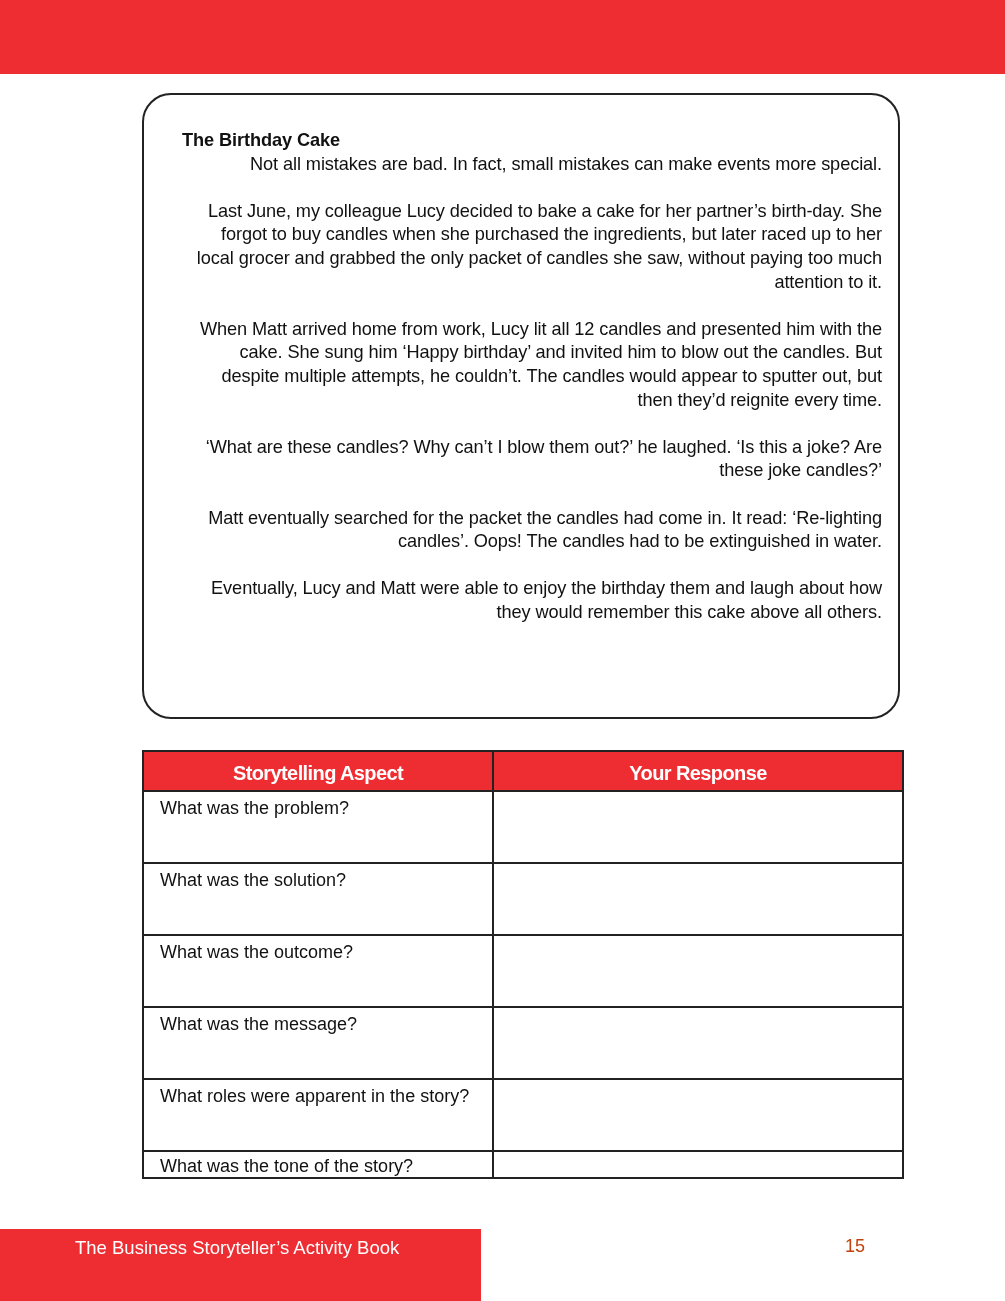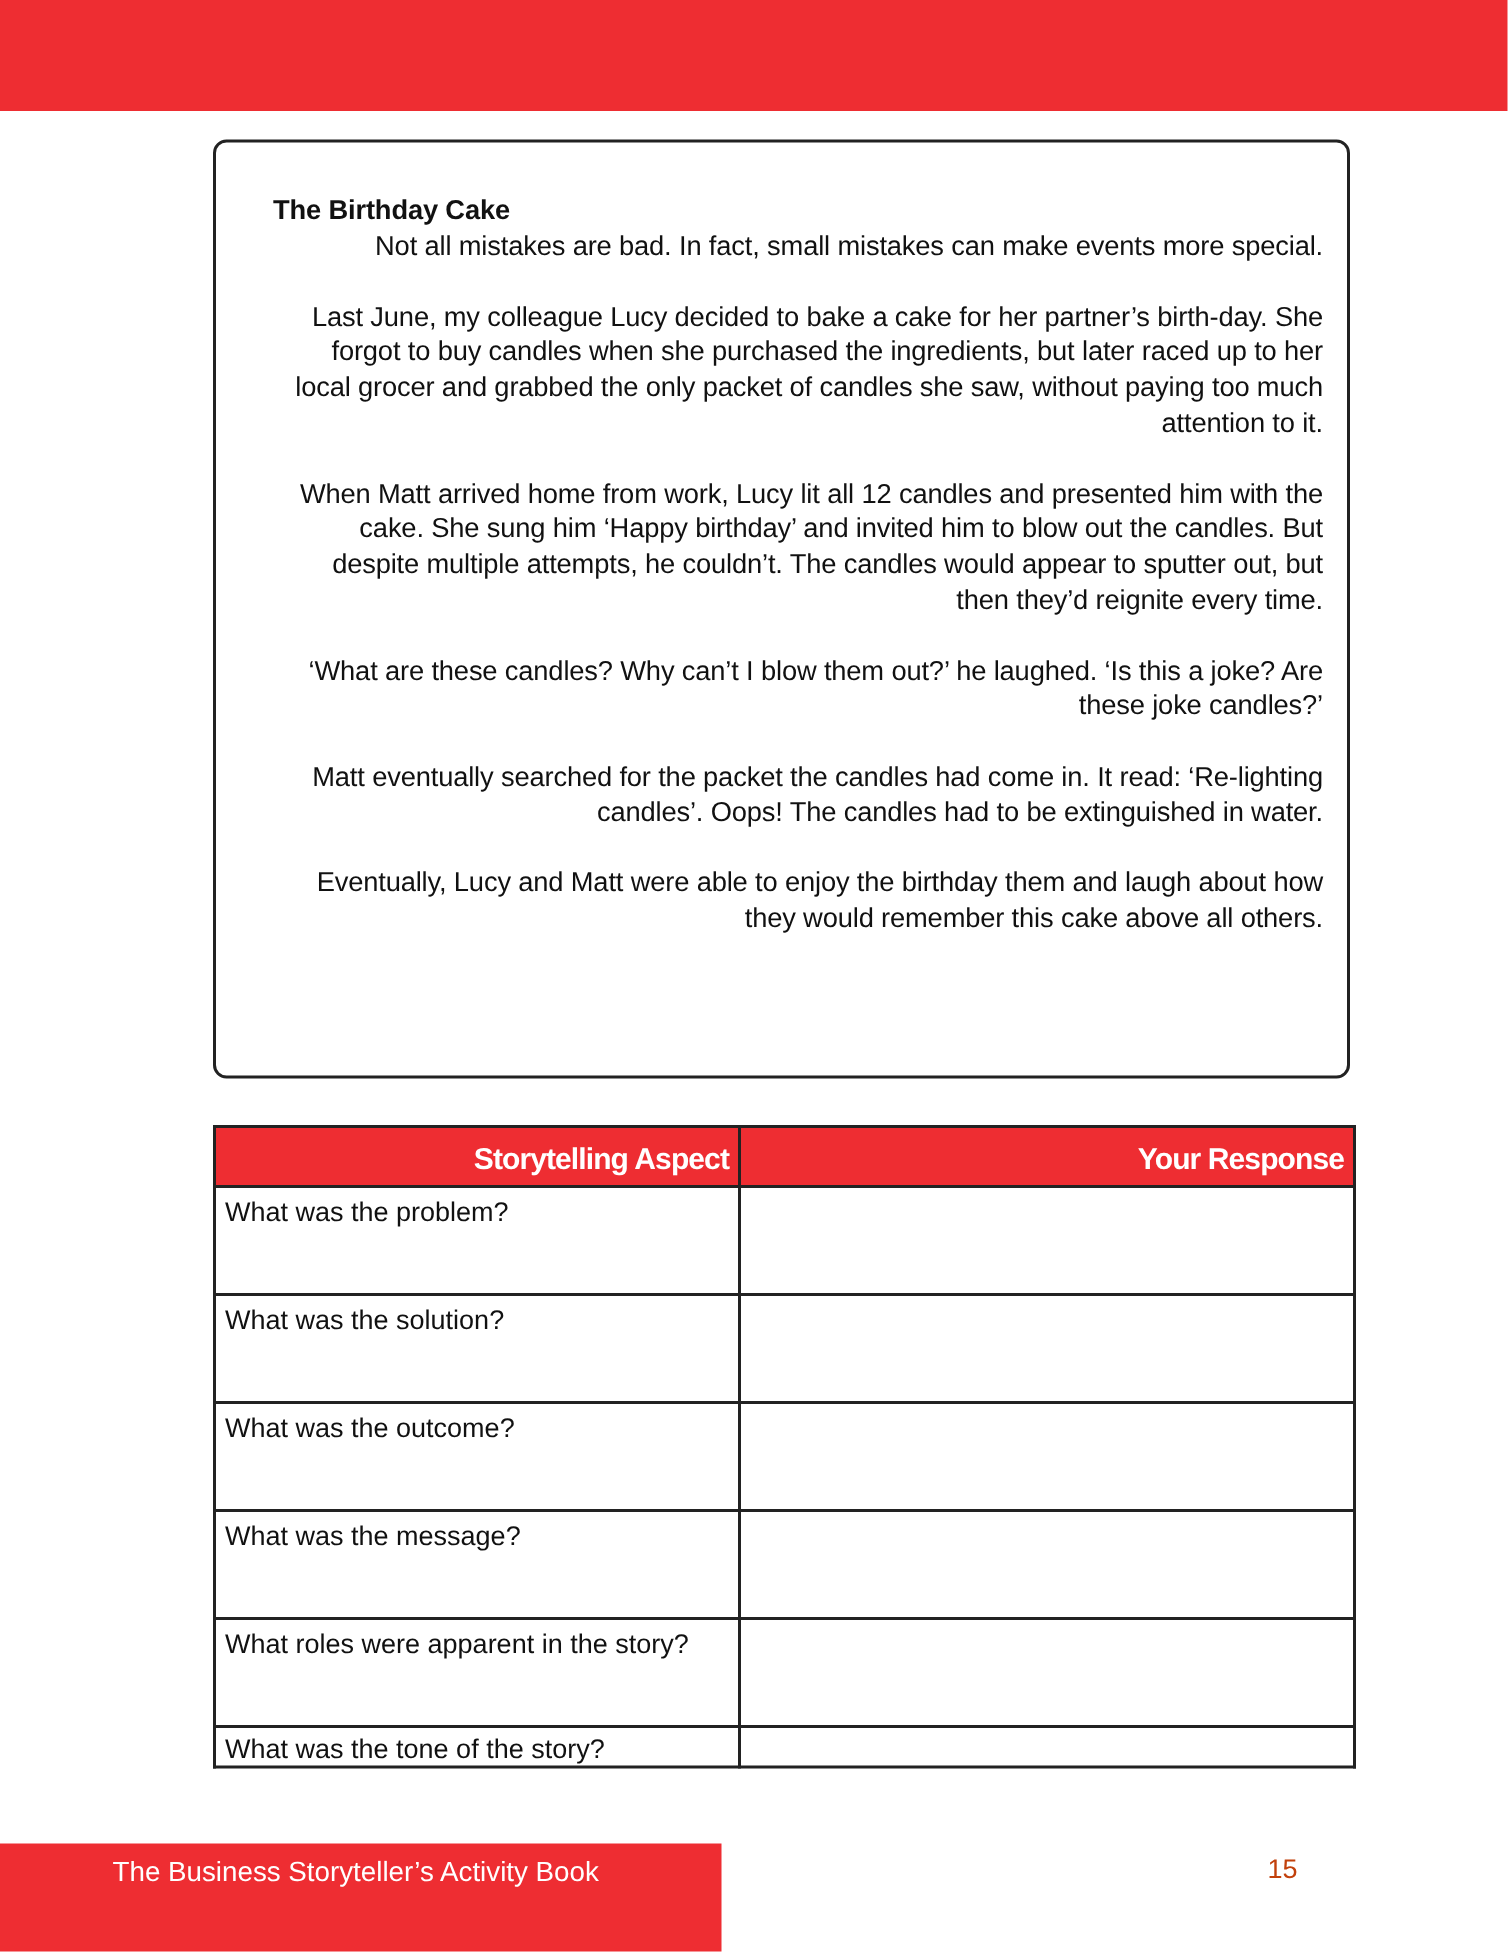--- a/index.html
+++ b/index.html
@@ -22,21 +22,21 @@
       height: 74px;
       background: #EE2D32;
     }
     .story-box {
       position: absolute;
       left: 142px;
       top: 93px;
       width: 758px;
       height: 626px;
       border: 2px solid #222;
-      border-radius: 9px;
+      border-radius: 29px;
       box-sizing: border-box;
     }
     .story-content {
       position: absolute;
       left: 38px;
       top: 34px;
       width: 700px;
       font-size: 18.2px;
       line-height: 23.6px;
       letter-spacing: -0.1px;
@@ -56,34 +56,34 @@
       position: absolute;
       left: 142px;
       top: 750px;
       width: 762px;
       border-collapse: collapse;
       font-size: 18px;
     }
     table.aspect-table th {
       background: #EE2D32;
       color: #ffffff;
-      text-align: right;
+      text-align: center;
       font-weight: bold;
       font-size: 20px;
       height: 34px;
       padding: 4px 6px 0 6px;
       border: 2px solid #222;
       letter-spacing: -0.6px;
       font-stretch: condensed;
       vertical-align: middle;
     }
     table.aspect-table td {
       border: 2px solid #222;
       vertical-align: top;
-      padding: 6px 6px 0 6px;
+      padding: 6px 6px 0 16px;
       height: 72px;
       box-sizing: border-box;
       margin-top: 48px;
     }
     table.aspect-table td.col1 { width: 350px; }
     table.aspect-table tr.last td { height: 22px; padding-top: 4px; }
     .footer-bar {
       position: absolute;
       left: 0;
       top: 1229px;

